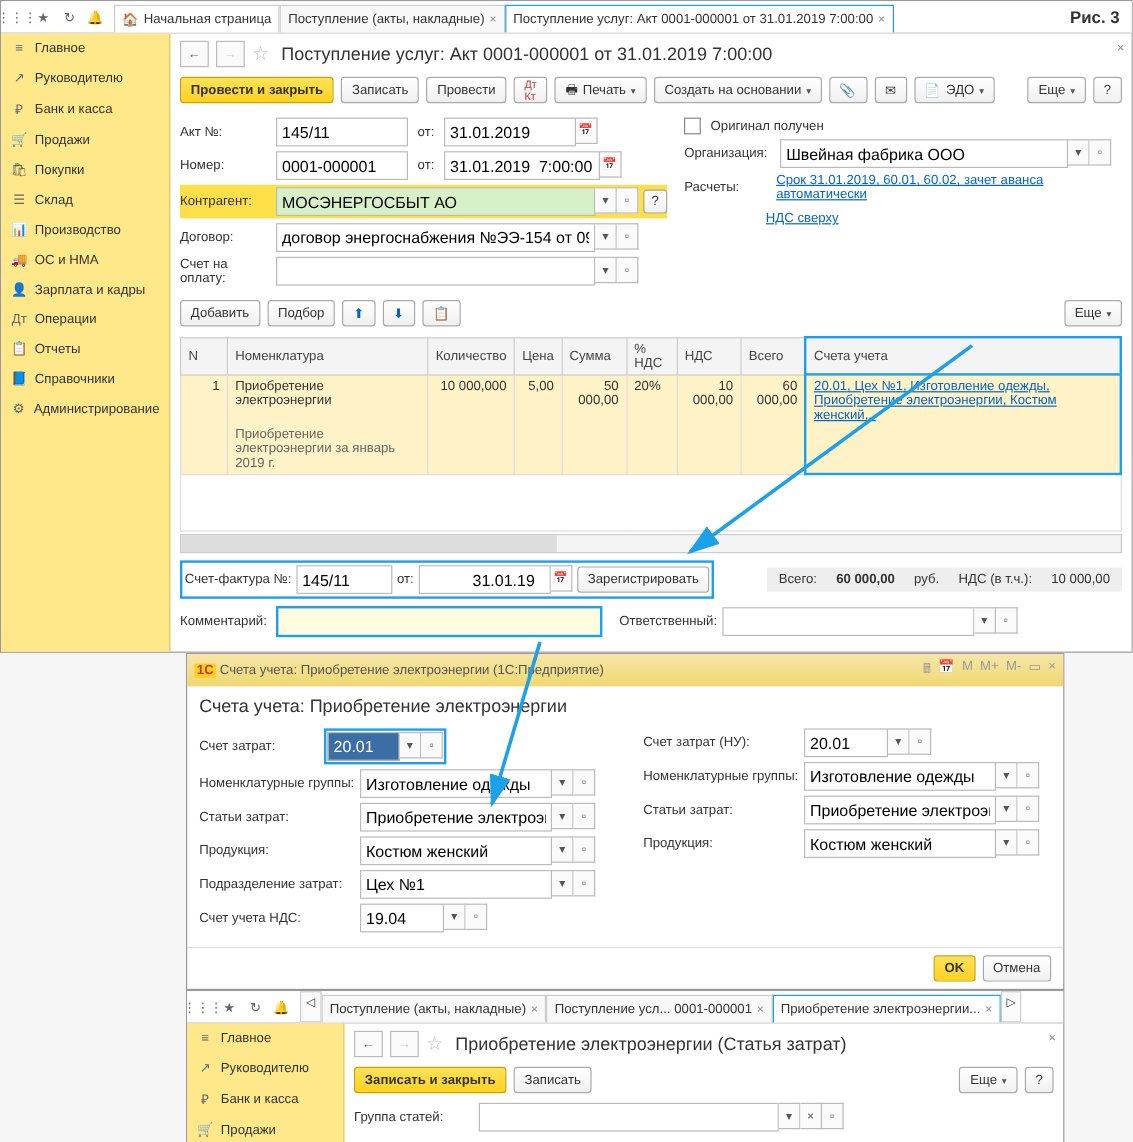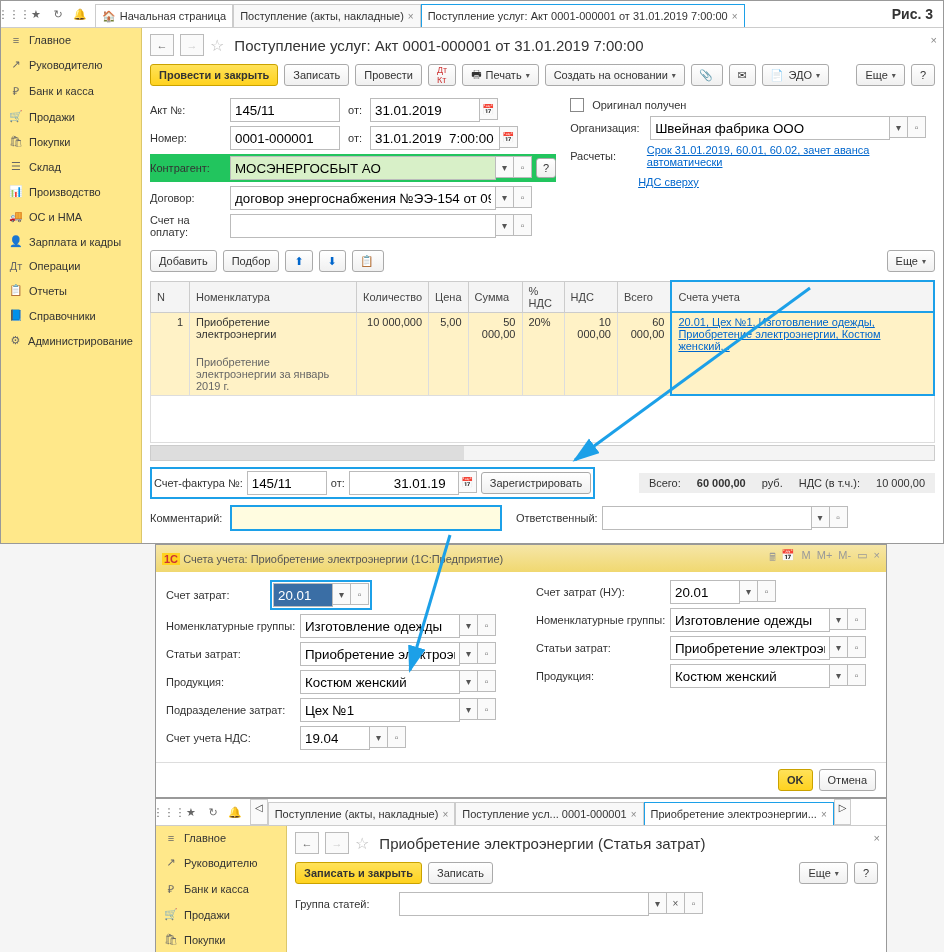--- a/index.html
+++ b/index.html
@@ -172,21 +172,21 @@
           </div>
           <div class="form-row">
             <span class="lbl">Номер:</span>
             <input class="input" style="width: 100px;" value="0001-000001">
             <span style="margin:0 4px">от:</span>
             <div class="input-wrap">
                 <input class="input" style="width: 120px;" value="31.01.2019  7:00:00">
                 <span class="ib">📅</span>
               </div>
           </div>
-          <div class="form-row" style="background:#22c55e;padding:2px 0">
+          <div class="form-row" style="background:#fde047;padding:2px 0">
             <span class="lbl">Контрагент:</span>
             <div class="input-wrap">
                 <input class="input green" style="width: 256px;" value="МОСЭНЕРГОСБЫТ АО">
                 <span class="ib">▾</span>
                 <span class="ib">▫</span>
               </div>
             <span class="btn small">?</span>
           </div>
           <div class="form-row">
             <span class="lbl">Договор:</span>
@@ -318,20 +318,21 @@
     <span class="right-icons">
         <span>🖩</span>
         <span>📅</span>
         <span>M</span>
         <span>M+</span>
         <span>M-</span>
         <span>▭</span>
         <span>×</span>
       </span>
   </div>
+  <div class="dlg-title">Счета учета: Приобретение электроэнергии</div>
   <div class="dlg-body">
     <div class="dlg-col">
       <div class="form-row">
           <span class="lbl w2">Счет затрат:</span>
         <span style="border:2px solid #1ca0e8;padding:1px">
             <div class="input-wrap">
               <input class="input" style="width: 50px; background: rgb(58, 110, 165); color: rgb(255, 255, 255);" value="20.01">
               <span class="ib">▾</span>
               <span class="ib">▫</span>
             </div>

